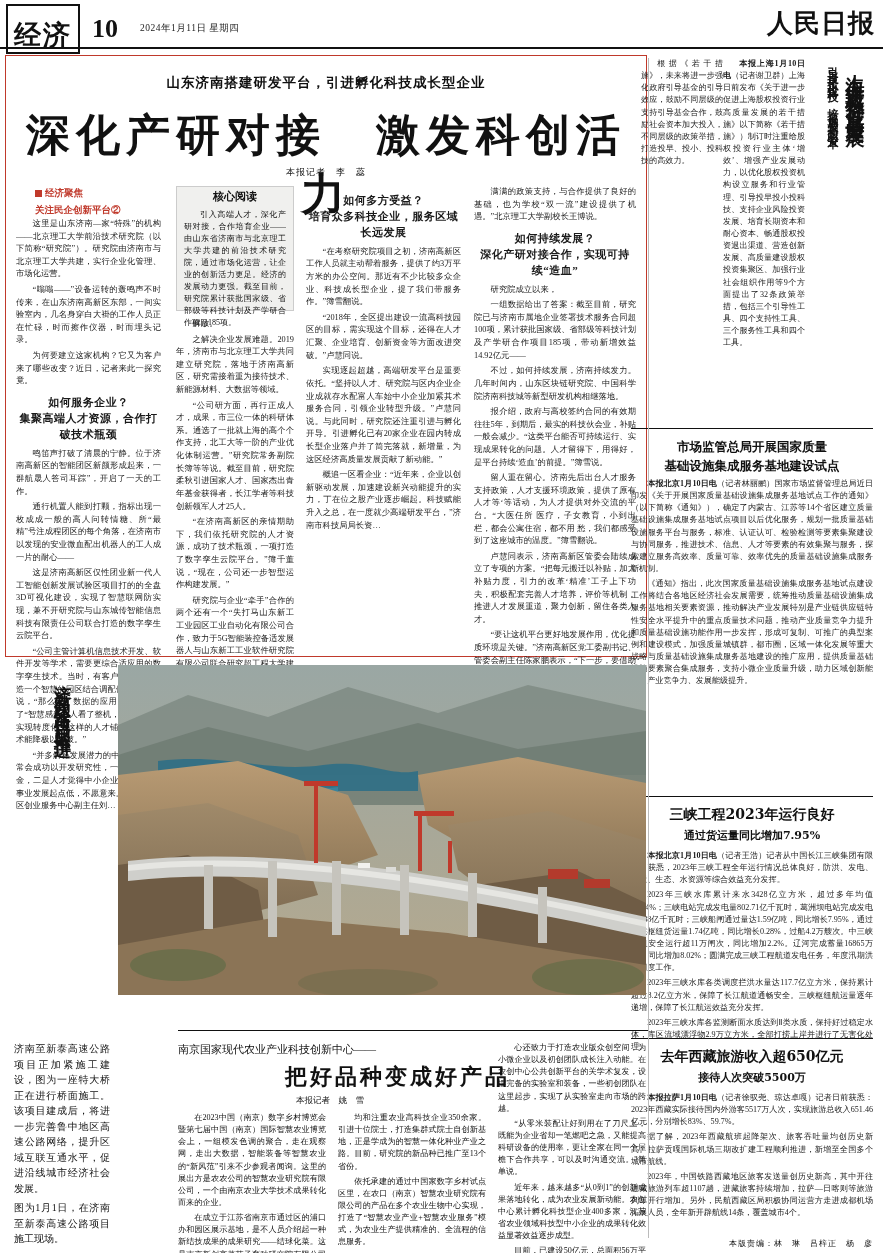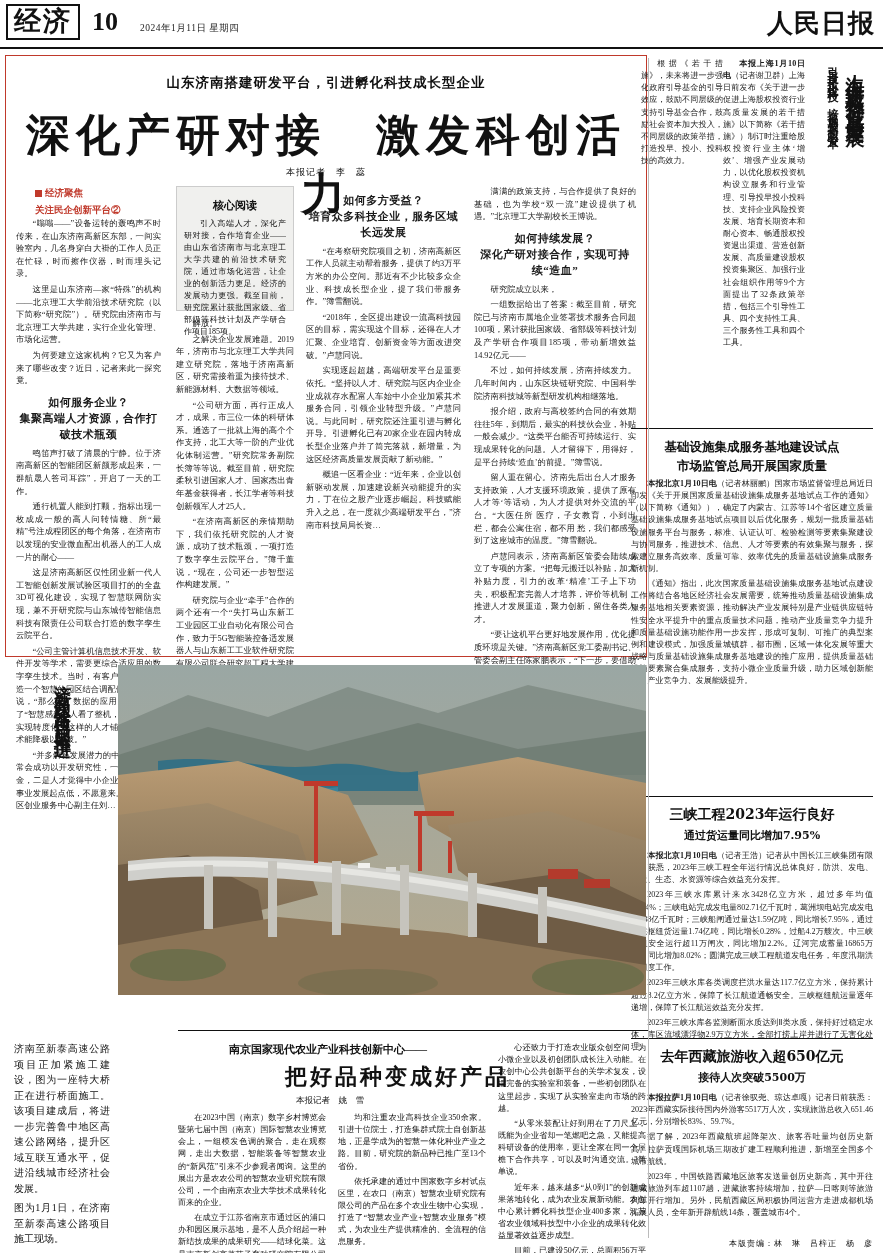--- a/index.html
+++ b/index.html
@@ -7,21 +7,21 @@
     width:883px; height:1253px; background:#fff;
     font-family:"Liberation Serif", serif;
     color:#111; position:relative; overflow:hidden;
   }
   .page{position:absolute; inset:0;}
 
   
   .masthead{position:absolute; left:0; top:0; width:883px; height:48px;}
   .mh-left{position:absolute; left:6px; top:4px; display:flex; align-items:center;}
   .mh-box{
-    border:2px solid #111; padding:1px 6px 3px 6px; font-size:27px; font-weight:bold;
+    border:2px solid #111; padding:15px 6px 3px 6px; font-size:27px; font-weight:bold;
     line-height:1.05; font-family:"DejaVu Serif", serif; letter-spacing:2px;
   }
   .mh-num{font-size:26px; font-weight:bold; margin-left:12px; font-family:"Liberation Serif",serif;}
   .mh-date{position:absolute; left:140px; top:22px; font-size:9.5px; color:#222; letter-spacing:.5px;}
   .mh-right{
     position:absolute; right:8px; top:6px; font-size:26px; font-weight:bold;
     font-family:"DejaVu Serif", serif; letter-spacing:1px;
   }
   .mh-rule{position:absolute; left:0; top:47px; width:883px; height:2px; background:#111;}
 
@@ -54,21 +54,21 @@
   .tag{
     font-size:9.5px; font-weight:bold; color:#c0392b; margin:0 0 2px 0; text-indent:0;
   }
   .tag .sq{display:inline-block; width:7px; height:7px; background:#c0392b; color:#fff;
     font-size:6px; line-height:7px; text-align:center; margin-right:3px; vertical-align:1px;}
   .tagsub{font-size:9.5px; font-weight:bold; color:#c0392b; margin:0 0 5px 0; text-indent:0;}
 
   
   .corebox{
     position:absolute; left:170px; top:130px; width:118px; height:125px;
-    background:#f0f0ee; border:1px solid #ccc; padding:11px 7px; box-sizing:border-box;
+    background:#f0f0ee; border:1px solid #ccc; padding:2px 7px; box-sizing:border-box;
   }
   .corebox .ct{font-size:11px; font-weight:bold; text-align:center; margin-bottom:5px;}
   .corebox p{font-size:8px; line-height:1.5; margin:0; text-indent:2em; text-align:justify;}
 
   
   .vtitle{
     position:absolute; writing-mode:vertical-rl; text-orientation:upright;
     font-weight:bold; font-family:"DejaVu Serif", serif;
   }
   .vt-big{right:14px; top:58px; font-size:19px; letter-spacing:4px; height:310px;}
@@ -97,22 +97,22 @@
     font-size:17px; font-weight:bold; letter-spacing:5px; font-family:"DejaVu Serif",serif;
   }
   .vcap{
     position:absolute; left:14px; top:1005px; width:96px; font-size:10px; line-height:1.55;
     text-align:justify;
     margin-top:36px;
   }
   .vcap .credit{margin-top:6px; font-weight:bold;}
 
   
-  .bshoulder{position:absolute; left:178px; top:1042px; width:300px; text-align:center;
-    font-size:11px; font-weight:bold;}
+  .bshoulder{position:absolute; left:178px; top:1042px; width:300px; text-align:left;
+    font-size:11px; font-weight:normal;}
   .bheadline{position:absolute; left:150px; top:1062px; width:360px; text-align:right;
     font-size:22px; font-weight:bold; letter-spacing:3px; font-family:"DejaVu Serif",serif;}
   .bbyline{position:absolute; left:150px; top:1095px; width:360px; text-align:center; font-size:8.5px;}
 
   .bcol{position:absolute; font-size:8.1px; line-height:1.5; text-align:justify;}
   .bcol p{margin:0 0 3px 0; text-indent:2em;}
 
   .footer{
     position:absolute; right:10px; bottom:4px; font-size:8px; letter-spacing:1px;
   }
@@ -142,22 +142,22 @@
       <p class="tag"><span class="sq">R</span><span>经济聚焦</span></p>
       <p class="tagsub">关注民企创新平台②</p>
     </div>
 
     <div class="corebox">
       <div class="ct">核心阅读</div>
       <p>引入高端人才，深化产研对接，合作培育企业——由山东省济南市与北京理工大学共建的前沿技术研究院，通过市场化运营，让企业的创新活力更足。经济的发展动力更强。截至目前，研究院累计获批国家级、省部级等科技计划及产学研合作项目185项。</p>
     </div>
 
     <div class="col" id="lead-c1" style="left:10px; top:162px; width:145px;">
+        <p>这里是山东济南—家“特殊”的机构——北京理工大学前沿技术研究院（以下简称“研究院”）。研究院由济南市与北京理工大学共建，实行企业化管理、市场化运营。</p>
         <p>“嗡嗡——”设备运转的轰鸣声不时传来，在山东济南高新区东部，一间实验室内，几名身穿白大褂的工作人员正在忙碌，时而擦作仪器，时而埋头记录。</p>
-        <p>这里是山东济南—家“特殊”的机构——北京理工大学前沿技术研究院（以下简称“研究院”）。研究院由济南市与北京理工大学共建，实行企业化管理、市场化运营。</p>
         <p>为何要建立这家机构？它又为客户来了哪些改变？近日，记者来此一探究竟。</p>
         <div class="subhead">
           <div>如何服务企业？</div>
           <div>集聚高端人才资源，合作打破技术瓶颈</div>
         </div>
         <p>鸣笛声打破了清晨的宁静。位于济南高新区的智能团区新颜形成起来，一群航晟人答司耳踪”，开启了一天的工作。</p>
         <p>通行机置人能到打颗，指标出现一枚成成一般的高人问转情糖、所“最精”号注成程团区的每个角落，在济南市以发现的安业微血配出机器人的工人成一片的耐心——</p>
         <p>这是济南高新区仅性团业新一代人工智能创新发展试验区项目打的的全盘3D可视化建设，实现了智慧联网防实现，兼不开研究院与山东城传智能信息科技有限责任公司联合打造的数字孪生云院平台。</p>
         <p>“公司主管计算机信息技术开发、软件开发等学术，需要更综合适应用的数字孪生技术。当时，有客户愿得我们打造一个智慧的园区结合调配体。”赵智智说，“那么除了数据的应用，我们实现了“智慧感新的人看了整机，公司成存能实现转度化，这样的人才铺就、有效技术能降极以突破。”</p>
         <p>“并多解释发展潜力的中小企业，经常会成功以开发研究性，一是企业缺效金，二是人才觉得中小企业有平台小、事业发展起点低，不愿意来。”济南高新区创业服务中心副主任刘…</p>
@@ -206,22 +206,22 @@
   <div class="rcol" id="r-col1" style="right:78px; top:58px; width:82px;">
       <p><span class="dateline">本报上海1月10日电</span>（记者谢卫群）上海日前发布《关于进一步促进上海股权投资行业高质量发展的若干措施》以下简称《若干措施》）制订时注重给股权投资行业主体‘增效’、增强产业发展动力，以优化股权投资机构设立服务和行业管理、引导投早投小投科技、支持企业风险投资发展、培育长期资本和耐心资本、畅通股权投资退出渠道、营造创新发展、高质量建设股权投资集聚区、加强行业社会组织作用等9个方面提出了32条政策举措，包括三个引导性工具、四个支持性工具、三个服务性工具和四个工具。</p>
     </div>
   <div class="rcol" id="r-col1b" style="right:160px; top:58px; width:82px;">
       <p>根据《若干措施》，未来将进一步强化政府引导基金的引导效应，鼓励不同层级的支持引导基金合作，鼓励社会资本加大投入，不同层级的政策举措，打造投早、投小、投科技的高效力。</p>
     </div>
 
   <div class="hr-thin" style="right:10px; top:428px; width:242px;"></div>
 
   <div class="rhead" style="right:10px; top:438px; width:242px; font-size:12.5px; line-height:1.5;">
+    <div>市场监管总局开展国家质量</div>
     <div>基础设施集成服务基地建设试点</div>
-    <div>市场监管总局开展国家质量</div>
   </div>
 
   <div class="rcol" id="r-col2" style="right:10px; top:478px; width:242px;">
       <p><span class="dateline">本报北京1月10日电</span>（记者林丽鹂）国家市场监督管理总局近日印发《关于开展国家质量基础设施集成服务基地试点工作的通知》（以下简称《通知》），确定了内蒙古、江苏等14个省区建立质量基础设施集成服务基地试点项目以后优化服务，规划一批质量基础设施服务平台与服务，标准、认证认可、检验检测等要素集聚建设与协同服务，推进技术、信息、人才等要素的有效集聚与服务，探索建立服务高效率、质量可靠、效率优先的质量基础设施集成服务新机制。</p>
       <p>《通知》指出，此次国家质量基础设施集成服务基地试点建设工作将结合各地区经济社会发展需要，统筹推动质量基础设施集成服务基地相关要素资源，推动解决产业发展特别是产业链供应链特性安全水平提升中的重点质量技术问题，推动产业质量竞争力提升和质量基础设施功能作用一步发挥，形成可复制、可推广的典型案例和建设模式，加强质量城镇群，都市圈，区域一体化发展等重大战略与质量基础设施集成服务基地建设的推广应用，提供质量基础设施要素聚合集成服务，支持小微企业质量升级，助力区域创新能力、产业竞争力、发展能级提升。</p>
     </div>
 
   <div class="hr-thin" style="right:10px; top:796px; width:242px;"></div>
 
   <div class="rhead" style="right:10px; top:806px; width:242px; font-size:14px;">三峡工程2023年运行良好</div>

